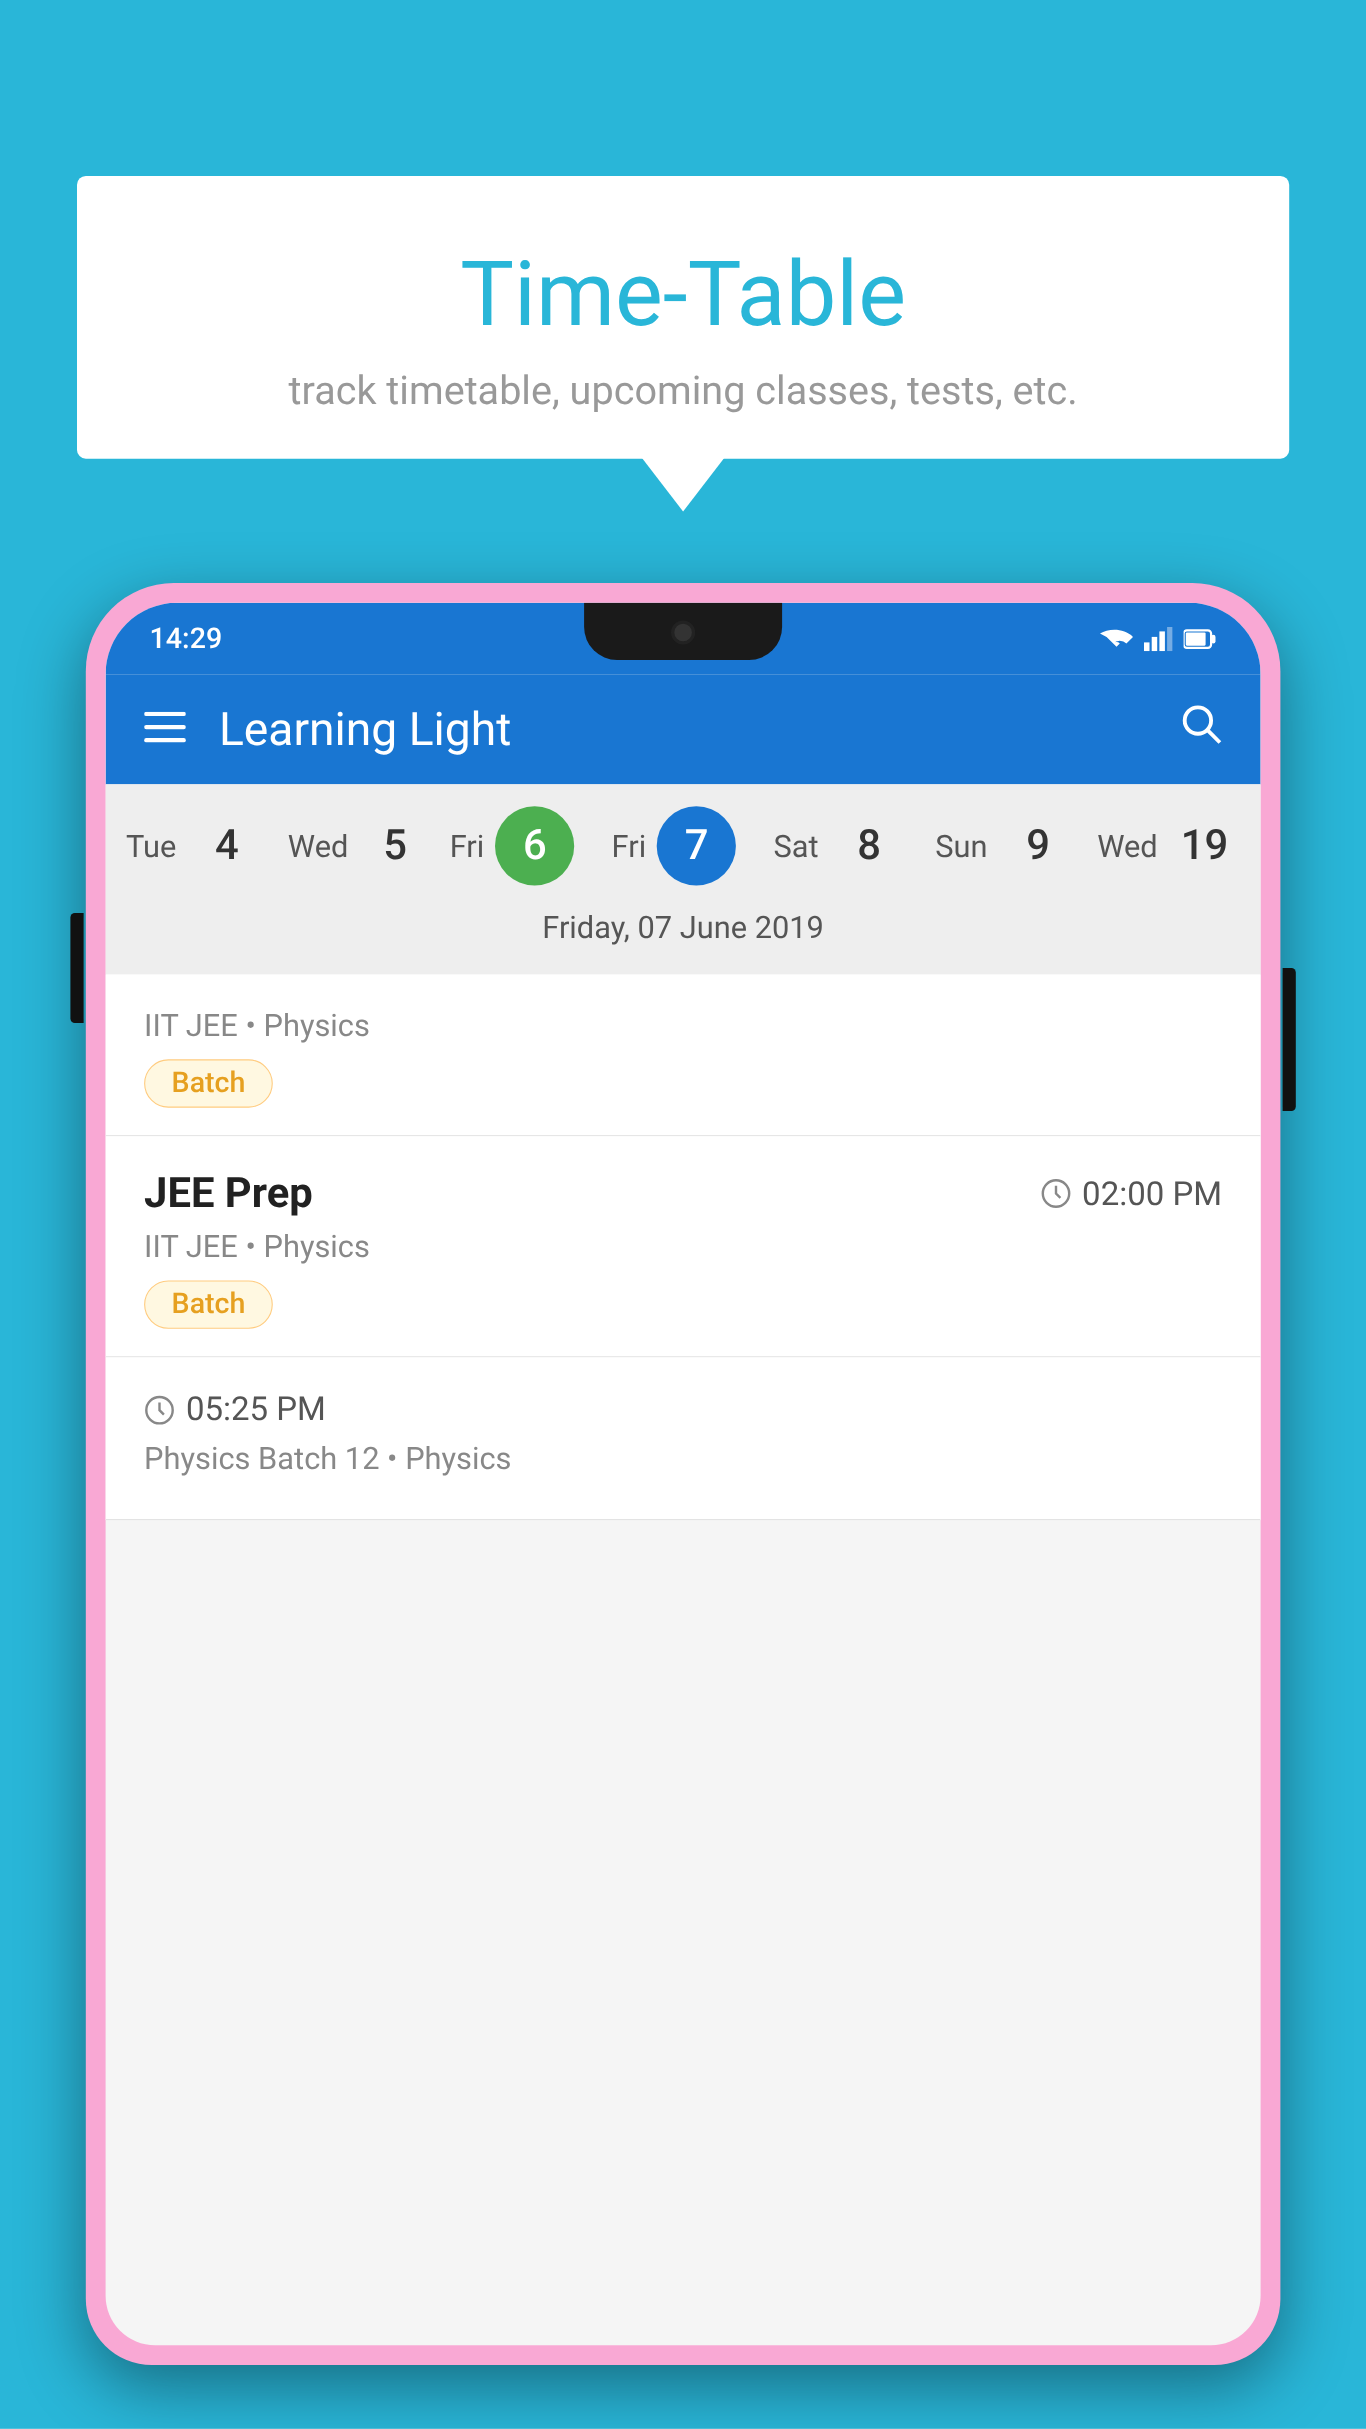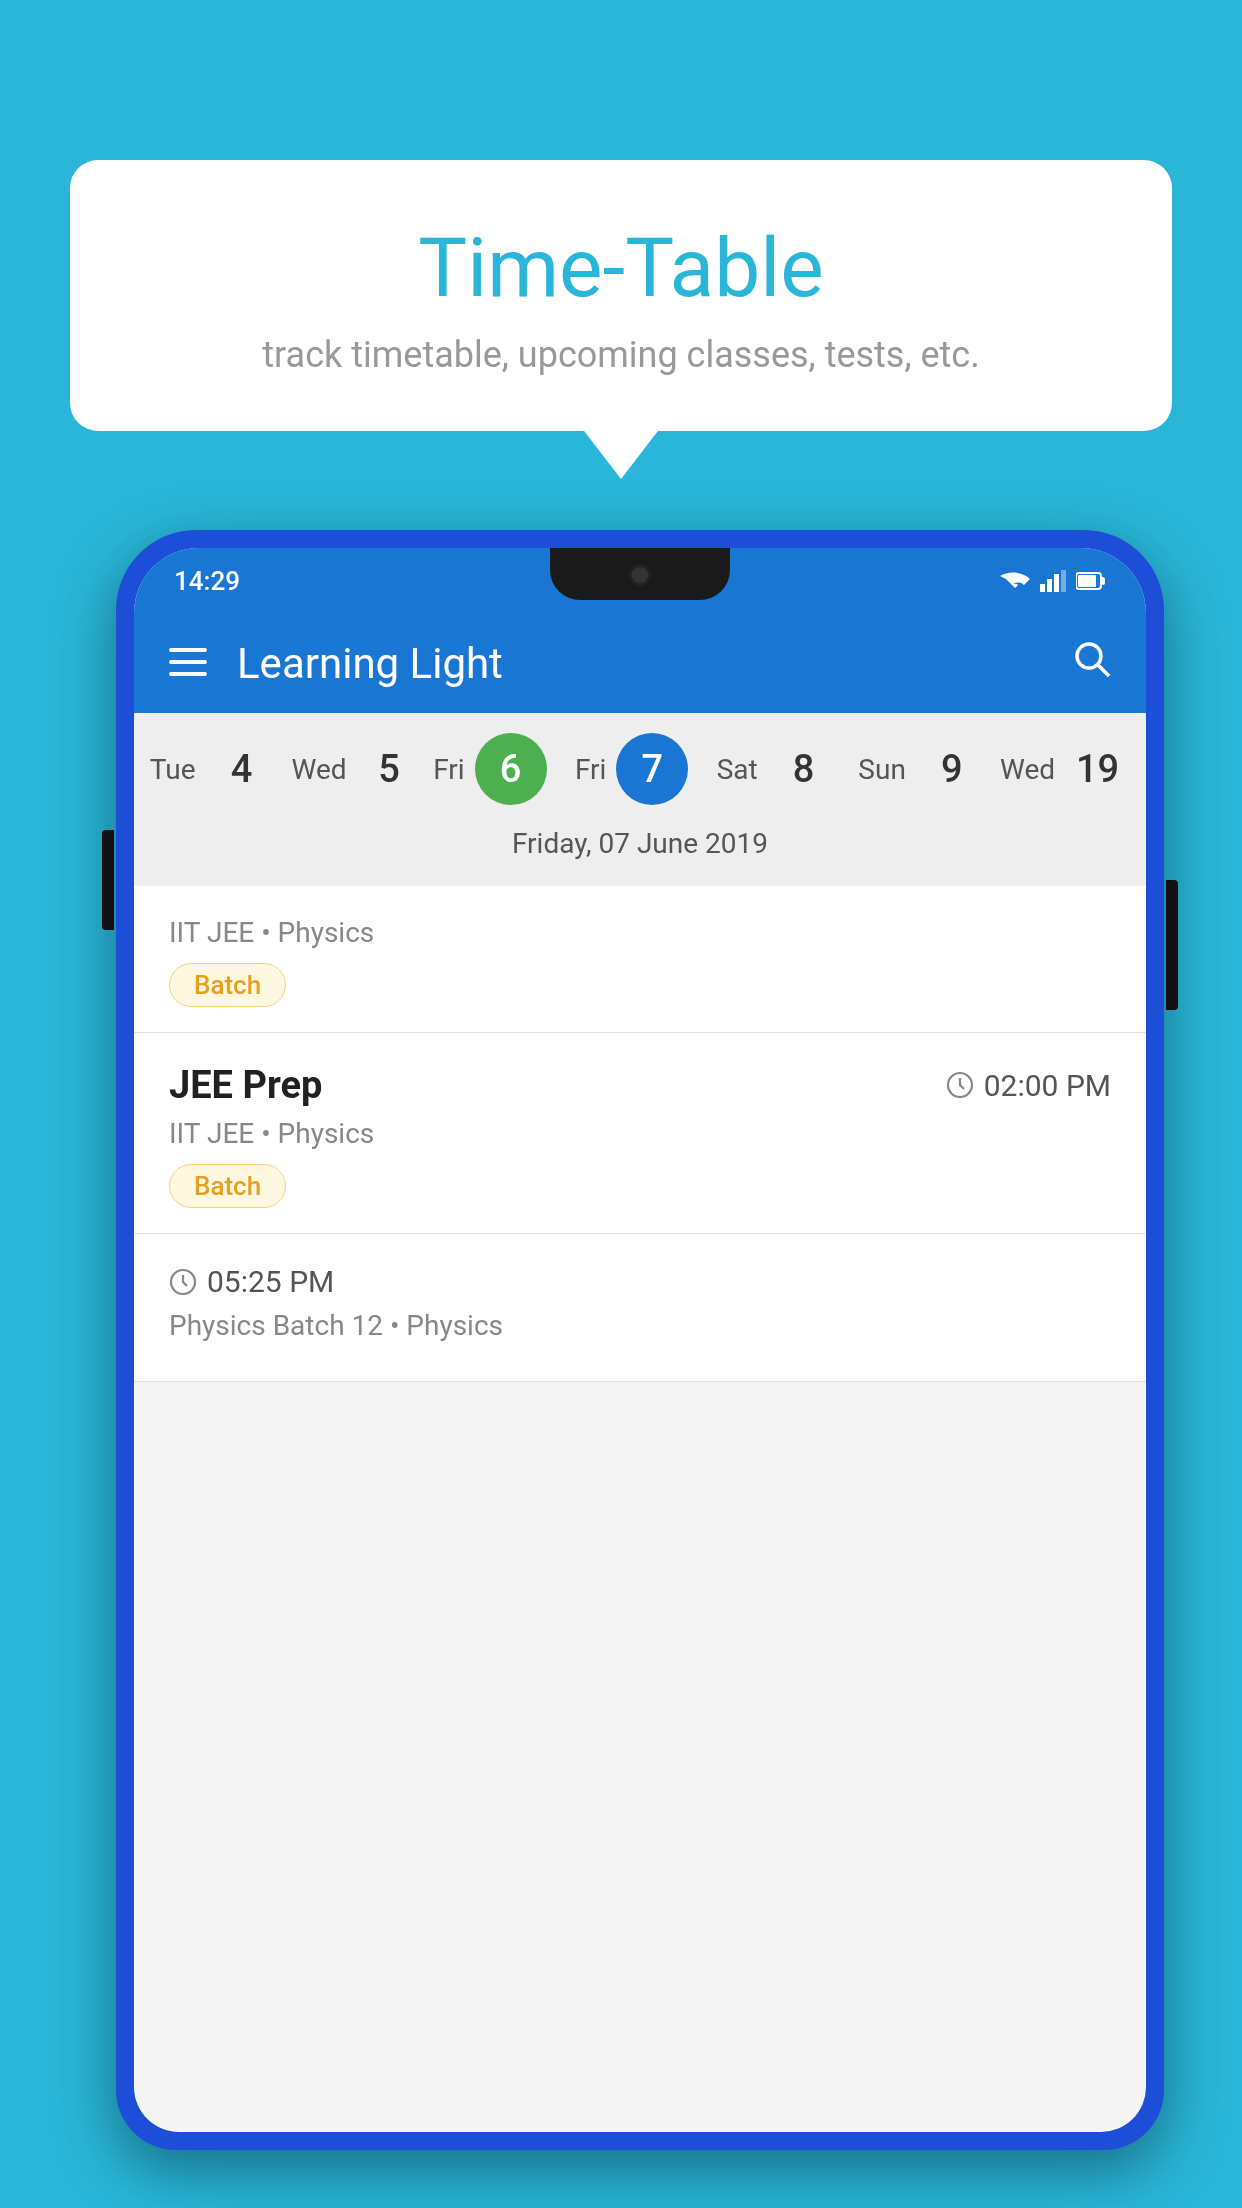--- a/index.html
+++ b/index.html
@@ -16,22 +16,22 @@
     
     .speech-bubble-container {
       position: absolute;
       top: 160px;
       left: 70px;
       right: 70px;
     }
 
     .speech-bubble {
       background: white;
-      border-radius: 28px;
-      padding: 60px 50px 55px;
+      border-radius: 8px;
+      padding: 60px 50px 41px;
       text-align: center;
       position: relative;
     }
 
     .speech-bubble::after {
       content: '';
       position: absolute;
       bottom: -48px;
       left: 50%;
       transform: translateX(-50%);
@@ -58,27 +58,26 @@
     
     .phone-container {
       position: absolute;
       top: 530px;
       left: 78px;
       right: 78px;
       bottom: 0;
     }
 
     .phone-outer {
-      background: #1d4ed8;
+      background: #f9a8d4;
       border-radius: 80px 80px 60px 60px;
       padding: 18px;
       position: relative;
       height: 1620px;
       box-shadow: 0 20px 60px rgba(0,0,0,0.4);
-      margin-left: 38px;
     }
 
     
     .phone-outer::before {
       content: '';
       position: absolute;
       left: -14px;
       top: 300px;
       width: 12px;
       height: 100px;

